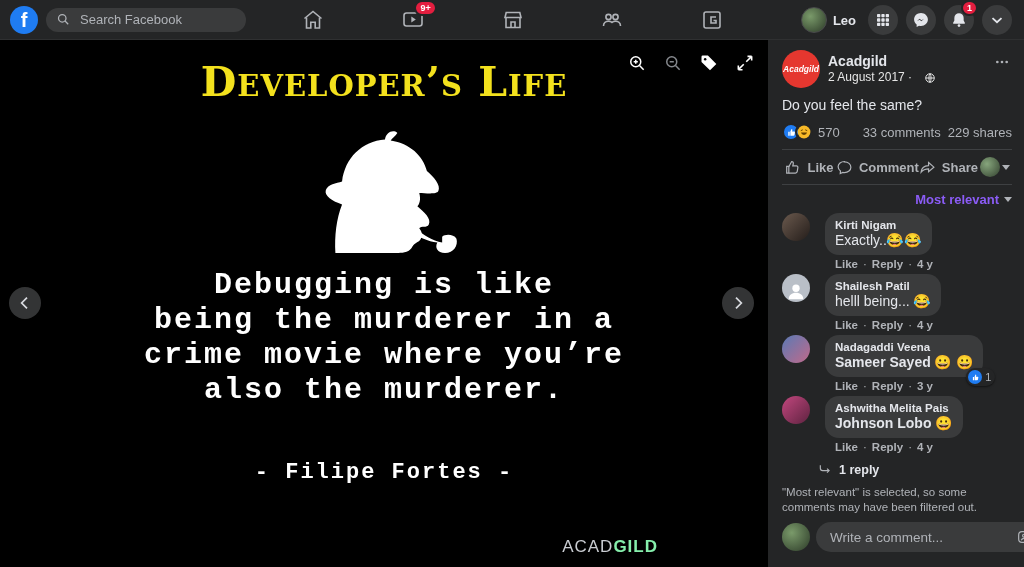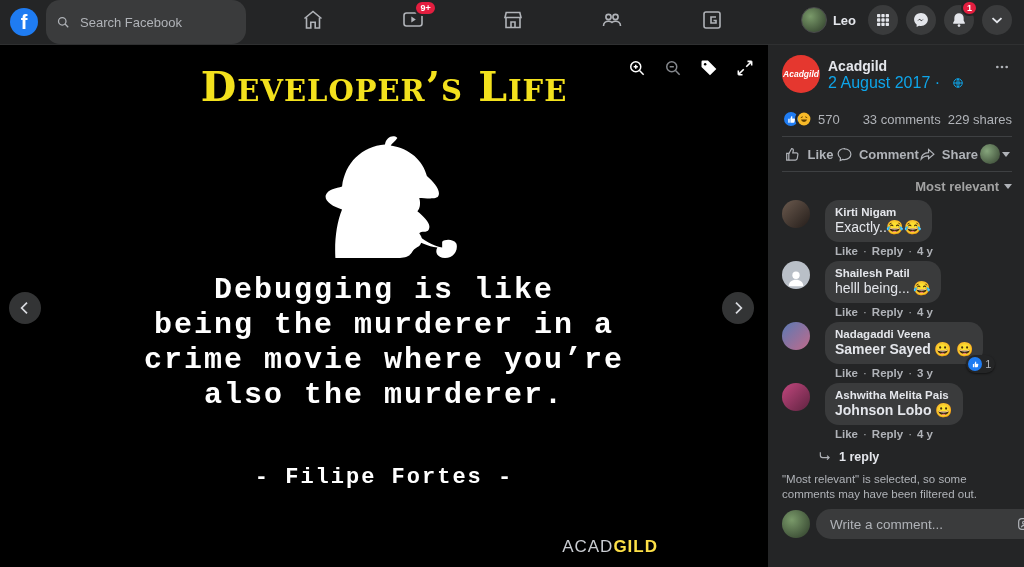--- a/index.html
+++ b/index.html
@@ -3,21 +3,21 @@
 <meta charset="utf-8">
 <style>
   * { box-sizing: border-box; }
   html,body { margin:0; padding:0; background:#0b0c0d; }
   body { font-family:"Liberation Sans", sans-serif; }
   .app { width:1024px; height:567px; display:flex; flex-direction:column; overflow:hidden; background:#000; position:relative; }
 
   
   .topbar { flex:0 0 40px; background:#242526; border-bottom:1px solid #2f3031; display:flex; align-items:center; position:relative; z-index:5; }
   .fb-logo { width:28px; height:28px; border-radius:50%; background:#1f7cf2; color:#fff; font-weight:bold; font-size:20px; display:flex; align-items:center; justify-content:center; margin-left:10px; line-height:1; }
-  .search-pill { margin-left:8px; height:44px; width:200px; background:#3a3b3c; border-radius:14px; display:flex; align-items:center; padding:0 10px; gap:7px; color:#b0b3b8; }
+  .search-pill { margin-left:8px; height:24px; width:200px; background:#3a3b3c; border-radius:14px; display:flex; align-items:center; padding:0 10px; gap:7px; color:#b0b3b8; }
   .search-pill input { background:transparent; border:0; outline:0; color:#e4e6eb; font-size:13px; width:150px; }
   .search-pill input::placeholder { color:#b0b3b8; }
   .topnav { position:absolute; left:300px; width:425px; top:0; height:40px; display:flex; align-items:center; justify-content:space-between; }
   .navbtn { position:relative; width:26px; height:26px; color:#b0b3b8; display:flex; align-items:center; justify-content:center; }
   .navbtn svg { width:24px; height:24px; }
   .badge { position:absolute; background:#e41e3f; color:#fff; font-size:9px; font-weight:700; border-radius:9px; padding:1.5px 4px; line-height:1; border:2px solid #242526; }
   .badge-watch { top:-7px; right:-11px; }
   .top-right { position:absolute; right:0; top:0; height:40px; display:flex; align-items:center; gap:8px; padding-right:12px; }
   .profile-chip { display:flex; align-items:center; gap:6px; margin-right:4px; }
   .avatar-leo { width:26px; height:26px; border-radius:50%; background:radial-gradient(circle at 35% 35%, #7a9a6a, #2c3a28); border:1px solid #4a4b4c; }
@@ -38,29 +38,29 @@
   .nav-circle { position:absolute; top:247px; width:32px; height:32px; border-radius:50%; background:#333435; color:#d8dadf; display:flex; align-items:center; justify-content:center; z-index:4; }
   .nav-circle svg { width:16px; height:16px; }
   .nav-prev { left:9px; }
   .nav-next { right:14px; }
 
   .meme-title { position:absolute; top:18px; width:100%; text-align:center; font-family:"DejaVu Serif", serif; font-weight:700; font-variant:small-caps; color:#f3e11d; font-size:41px; letter-spacing:1px; }
   .sherlock { position:absolute; top:70px; left:50%; transform:translateX(-50%); width:170px; height:143px; }
   .meme-quote { position:absolute; top:228px; width:100%; text-align:center; font-family:"Liberation Mono", monospace; font-weight:700; color:#fff; font-size:30px; line-height:35px; letter-spacing:2px; }
   .meme-author { position:absolute; top:420px; width:100%; text-align:center; font-family:"Liberation Mono", monospace; font-weight:700; color:#fff; font-size:22px; letter-spacing:2px; }
   .meme-brand { position:absolute; bottom:10px; right:110px; font-size:17px; letter-spacing:1px; color:#c9ccd1; }
-  .brand-bold { color:#fde047; font-weight:700; }
+  .brand-bold { color:#86efac; font-weight:700; }
 
   
   .panel { flex:1; background:#242526; color:#e4e6eb; padding:10px 12px 8px 14px; display:flex; flex-direction:column; overflow:hidden; }
   .post-header { display:flex; align-items:center; gap:8px; }
   .page-avatar { width:38px; height:38px; border-radius:50%; background:#e5372f; color:#fff; font-size:8.5px; font-weight:700; font-style:italic; display:flex; align-items:center; justify-content:center; flex:0 0 38px; }
   .ph-info { flex:1; min-width:0; }
   .page-name { font-size:14px; font-weight:700; line-height:17px; }
-  .post-date { font-size:16px; color:#0ea5e9; display:flex; align-items:center; gap:12px; line-height:15px; }
+  .post-date { font-size:12px; color:#e5e5e5; display:flex; align-items:center; gap:12px; line-height:15px; }
   .post-date svg { width:12px; height:12px; }
   .more-btn { color:#b0b3b8; padding:4px 2px; align-self:flex-start; }
   .more-btn svg { width:16px; height:16px; }
 
   .post-text { margin-top:8px; font-size:14px; line-height:18px; }
   .hashtags { font-weight:700; }
 
   .counts-row { margin-top:9px; display:flex; align-items:center; font-size:13px; color:#b0b3b8; padding-bottom:8px; }
   .rx-stack { display:flex; }
   .rx { width:18px; height:18px; border-radius:50%; display:flex; align-items:center; justify-content:center; border:2px solid #242526; }
@@ -71,21 +71,21 @@
   .rx-count { margin-left:5px; }
   .counts-right { margin-left:auto; display:flex; gap:7px; }
 
   .action-row { border-top:1px solid #3e4042; border-bottom:1px solid #3e4042; display:flex; align-items:center; padding:2px 0; }
   .action-btn { flex:1; height:30px; display:flex; align-items:center; justify-content:center; gap:6px; color:#b0b3b8; font-size:13px; font-weight:700; border-radius:4px; }
   .action-btn svg { width:17px; height:17px; }
   .share-as { display:flex; align-items:center; gap:2px; padding:0 2px; }
   .mini-avatar { width:20px; height:20px; border-radius:50%; background:radial-gradient(circle at 35% 35%, #86a57c, #32402e); }
   .tiny-chevron { width:0; height:0; border-left:4px solid transparent; border-right:4px solid transparent; border-top:5px solid #b0b3b8; }
 
-  .sort-row { display:flex; justify-content:flex-end; align-items:center; gap:5px; padding:7px 0 6px; color:#a3a3a3; font-size:13px; font-weight:700; }
+  .sort-row { display:flex; justify-content:flex-end; align-items:center; gap:5px; padding:7px 0 6px; color:#8b5cf6; font-size:13px; font-weight:700; }
 
   .comments { display:flex; flex-direction:column; gap:4px; }
   .comment { display:flex; gap:15px; }
   .c-avatar { width:28px; height:28px; border-radius:50%; flex:0 0 28px; }
   .av-kirti { background:linear-gradient(135deg,#6b5a4e,#241d1a); }
   .av-generic { background:#b9bfc7; display:flex; align-items:flex-end; justify-content:center; overflow:hidden; }
   .av-generic svg { width:22px; height:22px; color:#fff; }
   .av-veena { background:linear-gradient(135deg,#5a7ab5,#c06a8a); }
   .av-ashwitha { background:linear-gradient(135deg,#c2477e,#5e2340); }
   .c-bubble { background:#3a3b3c; border-radius:14px; padding:5px 10px 6px; display:inline-block; position:relative; }
@@ -316,20 +316,21 @@
         <div class="more-btn">
           <span><svg viewBox="0 0 24 24" fill="currentColor">
                 <circle cx="5" cy="12" r="2"></circle>
                 <circle cx="12" cy="12" r="2"></circle>
                 <circle cx="19" cy="12" r="2"></circle>
               </svg></span>
         </div>
       </div>
 
       <div class="post-text">
+        <div>Do you feel the same?</div>
       </div>
 
       <div class="counts-row">
         <div class="rx-stack">
           <span class="rx rx-like">
               <svg viewBox="0 0 24 24">
                 <path fill="#fff" d="M5 10.5 h3 v8.5 H5 z M9.5 19 h6.8 a2.2 2.2 0 0 0 2.2-1.8 l1-5 A1.8 1.8 0 0 0 17.7 10 H13.2 l.8-3.2 c.3-1.5-.5-2.5-2-2.7 L9.5 10z"></path>
               </svg>
             </span>
           <span class="rx rx-haha">

